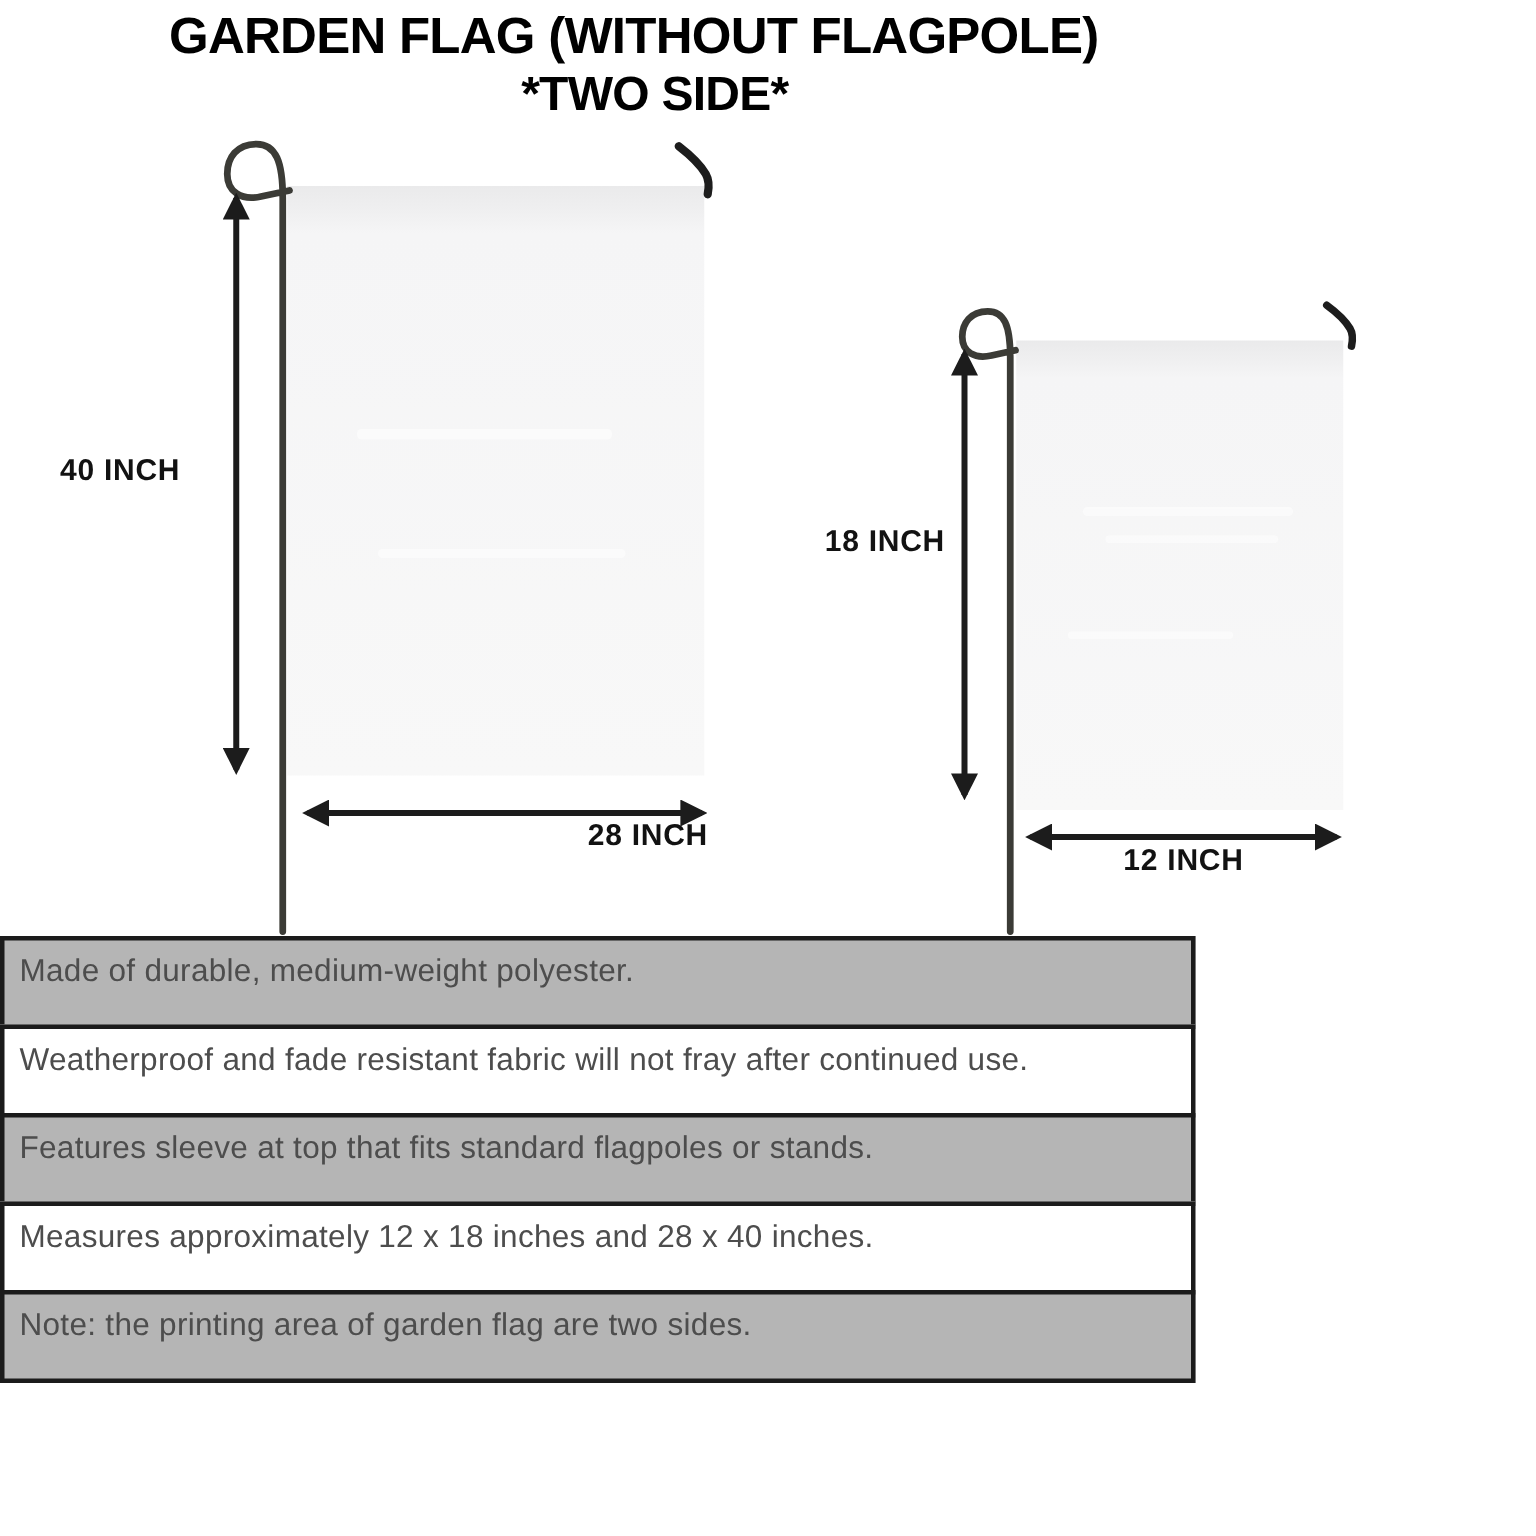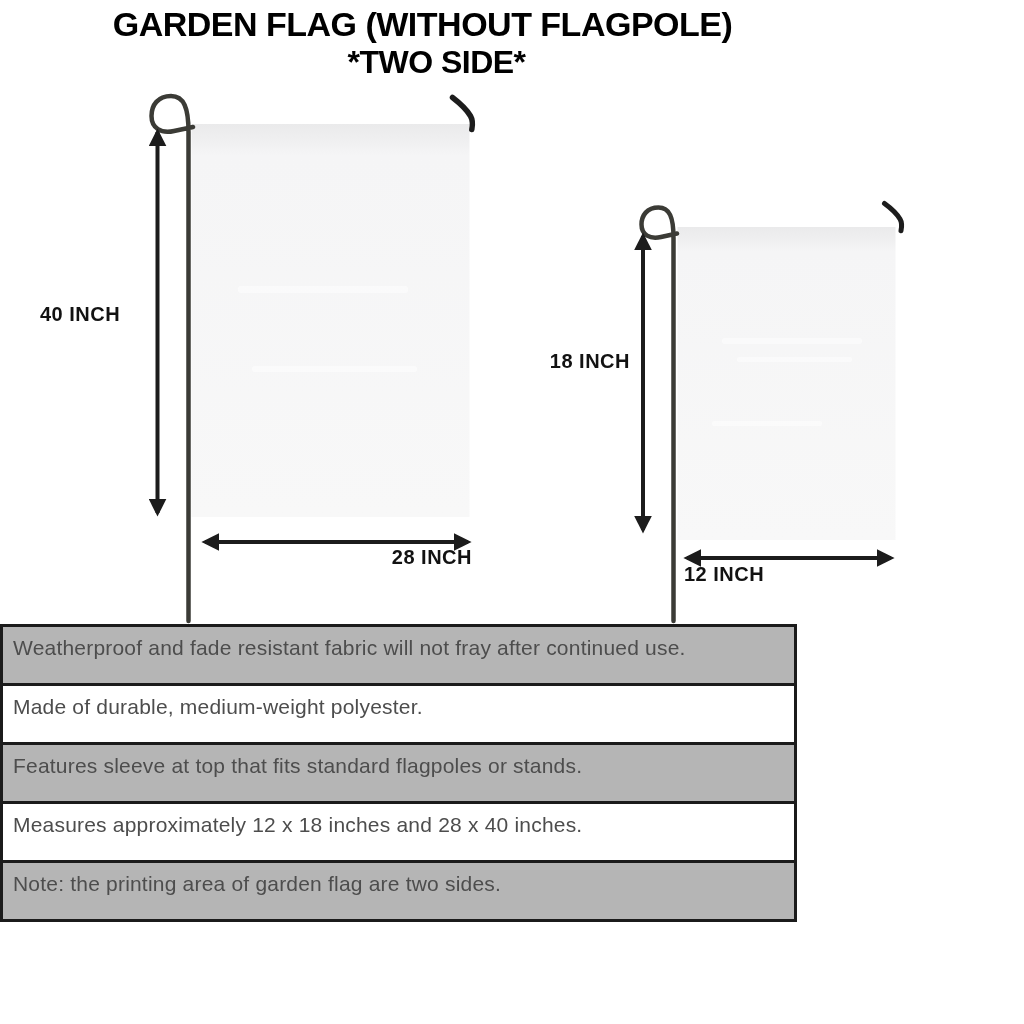--- a/index.html
+++ b/index.html
@@ -12,21 +12,21 @@
   .title .l2{font-size:32px;line-height:36px;letter-spacing:-0.5px;margin-left:28px;}
 
   
   .diagram-svg{position:absolute;left:0;top:0;width:1024px;height:1024px;}
 
   
   .dim-label{position:absolute;font-weight:bold;font-size:20px;color:#121212;letter-spacing:0.5px;white-space:nowrap;}
   .lbl-40{left:40px;top:303px;width:105px;}
   .lbl-28{left:202px;top:546px;width:270px;text-align:right;}
   .lbl-18{left:490px;top:350px;width:140px;text-align:right;}
-  .lbl-12{left:684px;top:563px;width:210px;}
+  .lbl-12{left:684px;top:563px;width:210px;text-align:center;}
 
   
   .features{position:absolute;left:0;top:624px;width:797px;}
   .frow{box-sizing:border-box;height:62px;border:3px solid #1b1b1b;margin-top:-3px;
         padding:8px 14px 0 10px;font-size:21px;color:#4d4d4d;background:#ffffff;
         letter-spacing:0.2px;line-height:26px;}
   .frow:first-child{margin-top:0;}
   .frow:nth-child(odd){background:#b5b5b5;}
 </style>
 </head>
@@ -78,20 +78,20 @@
       <line x1="687" y1="558" x2="891" y2="558" stroke="#1c1c1c" stroke-width="4" marker-start="url(#ah)" marker-end="url(#ah)"></line>
     </g>
   </svg>
 
   <div class="dim-label lbl-40">40 INCH</div>
   <div class="dim-label lbl-28">28 INCH</div>
   <div class="dim-label lbl-18">18 INCH</div>
   <div class="dim-label lbl-12">12 INCH</div>
 
   <div class="features">
+    <div class="frow">Made of durable, medium-weight polyester.</div>
     <div class="frow">Weatherproof and fade resistant fabric will not fray after continued use.</div>
-    <div class="frow">Made of durable, medium-weight polyester.</div>
     <div class="frow">Features sleeve at top that fits standard flagpoles or stands.</div>
     <div class="frow">Measures approximately 12 x 18 inches and 28 x 40 inches.</div>
     <div class="frow">Note: the printing area of garden flag are two sides.</div>
   </div>
 
 </div>
 
 </body></html>

